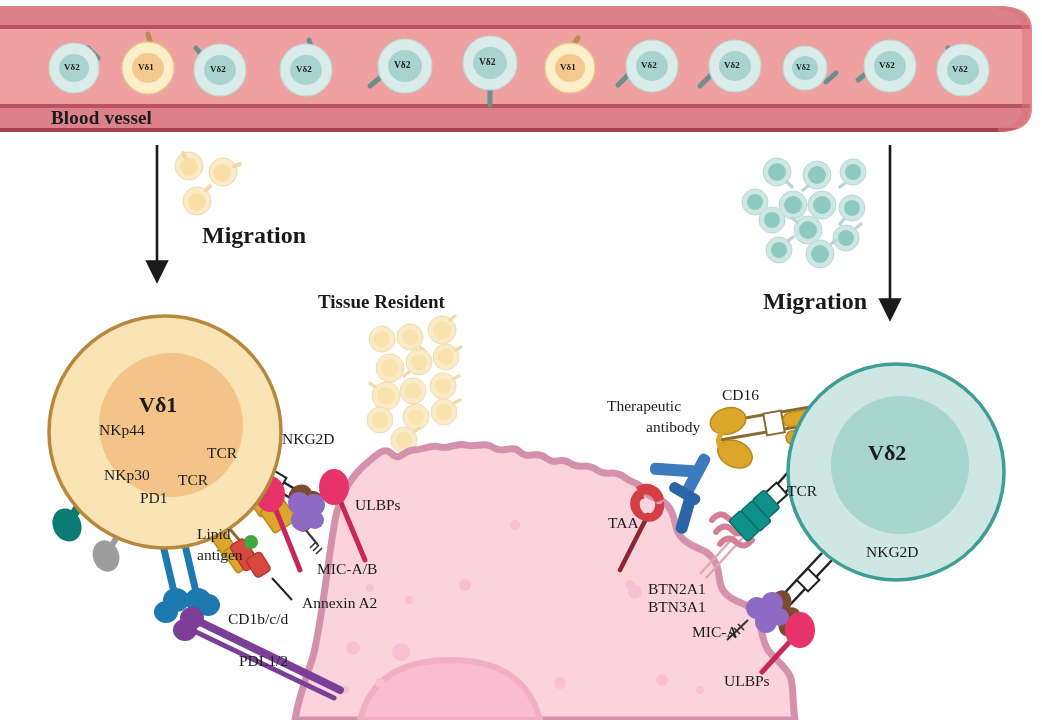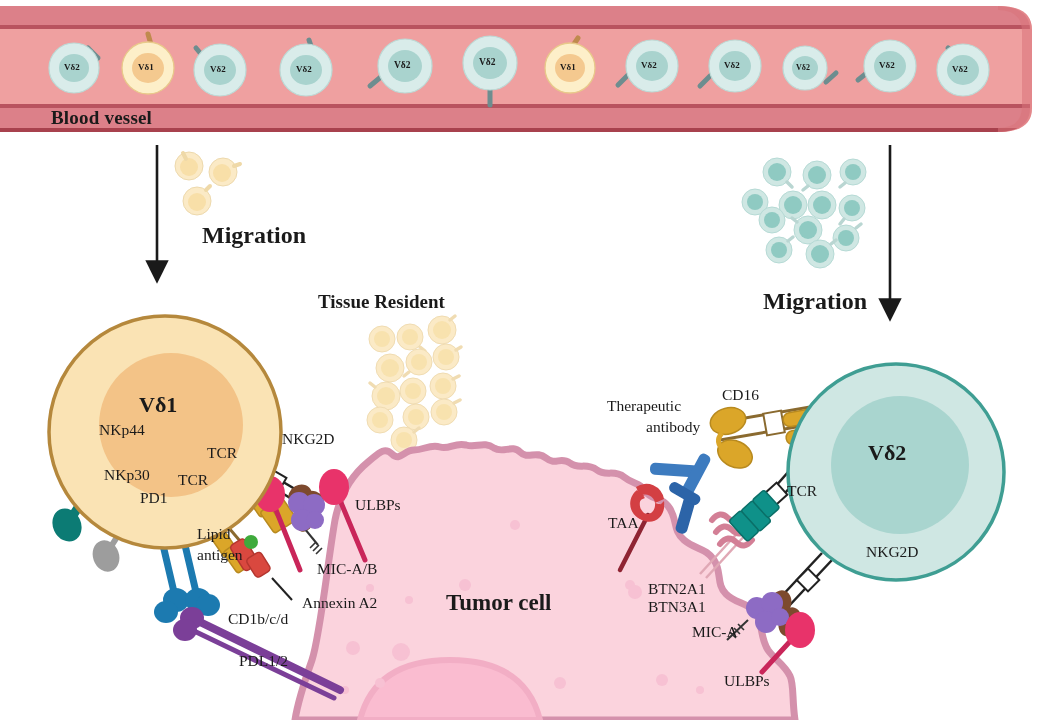--- a/index.html
+++ b/index.html
@@ -448,21 +448,20 @@
 </svg>
 
 <div class="lbl vessel-label" style="left:38px;top:107px;margin-left:13px;">Blood vessel</div>
 
 <div class="lbl mig" style="left:202px;top:222px;">Migration</div>
 <div class="lbl mig" style="left:763px;top:288px;">Migration</div>
 <div class="lbl tres" style="left:318px;top:291px;">Tissue Resident</div>
 
 <div class="lbl cellname" style="left:139px;top:392px;">Vδ1</div>
 <div class="lbl cellname" style="left:868px;top:440px;">Vδ2</div>
-<div class="lbl tumorname" style="left:446px;top:590px;">Tumor cell</div>
 
 <div class="lbl rec" style="left:66px;top:421px;margin-left:33px;">NKp44</div>
 <div class="lbl rec" style="left:104px;top:466px;">NKp30</div>
 <div class="lbl rec" style="left:140px;top:489px;">PD1</div>
 <div class="lbl rec" style="left:207px;top:444px;">TCR</div>
 <div class="lbl rec" style="left:178px;top:471px;">TCR</div>
 <div class="lbl rec" style="left:282px;top:430px;">NKG2D</div>
 
 <div class="lbl rec" style="left:197px;top:525px;">Lipid</div>
 <div class="lbl rec" style="left:197px;top:546px;">antigen</div>

